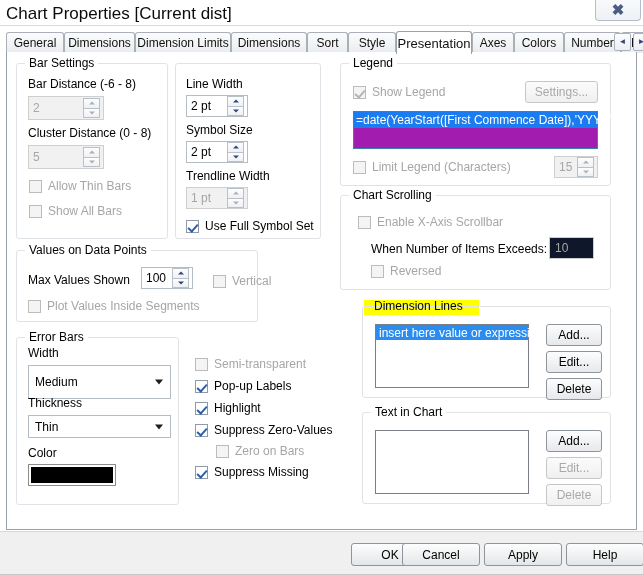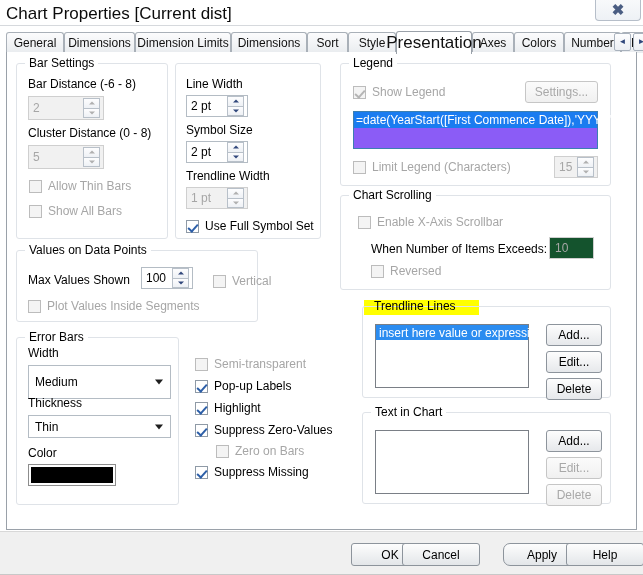--- a/index.html
+++ b/index.html
@@ -63,21 +63,21 @@
     color: #111;
     display: flex; align-items: center; justify-content: center;
     padding: 0 5px;
     white-space: nowrap;
   }
   .tab.active {
     top: 0px; height: 23px;
     background: #ffffff;
     border-color: #9aa1a9;
     z-index: 5;
-    font-size: 17px;
+    font-size: 13px;
   }
   .tab-nav {
     position: absolute; top: 2px;
     width: 17px; height: 18px;
     border: 1px solid #a9b2bd;
     background: linear-gradient(#fdfdfe,#eceff3);
     border-radius: 2px;
     display:flex; align-items:center; justify-content:center;
   }
   .tab-nav span { font-size: 8px; color:#30477b; line-height: 1; }
@@ -143,21 +143,21 @@
     border-right: 3px solid transparent;
   }
   .spin .btns i.up::after { border-bottom: 3px solid #30477b; }
   .spin .btns i.dn::after { border-top: 3px solid #30477b; }
   .spin.dis .btns i.up::after { border-bottom-color: #b0b0b0; }
   .spin.dis .btns i.dn::after { border-top-color: #b0b0b0; }
 
   .plainbox {
     position: absolute;
     border: 1px solid #cfcfcf;
-    background: #14532d;
+    background: #0f172a;
     text-decoration: underline;
   }
   .plainbox .val {
     position: absolute; left: 5px; top: 50%;
     transform: translateY(-50%);
     font-size: 12px; color: #a6a6a6;
   }
 
   
   .cb { position: absolute; display: flex; align-items: center; justify-content: space-between; }
@@ -235,21 +235,21 @@
     color: #ffffff;
     font-size: 12px;
     padding-left: 3px;
     display: flex; align-items: center;
     white-space: nowrap;
   }
 
   .legendbox {
     position: absolute;
     border: 1px solid #3c7fb1;
-    background: #8b5cf6;
+    background: #a21caf;
   }
   .legendbox .sel {
     position: absolute; left: 0; right: 0; top: 0;
     height: 16px;
     background: #1a7cf0;
     color: #ffffff;
     font-size: 12px;
     padding-left: 2px;
     display: flex; align-items: center;
     white-space: nowrap;
@@ -491,21 +491,21 @@
       </div>
 
       <div class="cb dis" style="left:30px;top:68px;">
         <div class="box"></div>
         <div class="txt">Reversed</div>
       </div>
     </div>
 
     <div class="hlmark" style="left: 357px; top: 248px; width: 115px; height: 15px; background: rgb(255, 255, 0);" id="ref-highlight"></div>
     <div class="gb hl" style="left:355px;top:254px;width:249px;height:92px;">
-      <div class="gb-title">Trendline Lines</div>
+      <div class="gb-title">Dimension Lines</div>
 
       <div class="listbox" style="left:12px;top:17px;width:154px;height:64px;">
         <div class="sel">insert here value or expression</div>
       </div>
       <div class="btn" style="left:183px;top:17px;width:56px;height:22px;">Add...</div>
       <div class="btn" style="left:183px;top:44px;width:56px;height:22px;">Edit...</div>
       <div class="btn" style="left:183px;top:71px;width:56px;height:22px;">Delete</div>
     </div>
 
     <div class="gb" style="left:355px;top:360px;width:249px;height:92px;">
@@ -515,18 +515,18 @@
       <div class="btn" style="left:183px;top:17px;width:56px;height:22px;">Add...</div>
       <div class="btn dis" style="left:183px;top:44px;width:56px;height:22px;">Edit...</div>
       <div class="btn dis" style="left:183px;top:71px;width:56px;height:22px;">Delete</div>
     </div>
 
   </div>
 
   <div class="footer">
     <div class="fbtn" style="left:315px;margin-left:36px;">OK</div>
     <div class="fbtn" style="left:402px;">Cancel</div>
-    <div class="fbtn" style="left:503px;border-radius:7px;">Apply</div>
+    <div class="fbtn" style="left:484px;">Apply</div>
     <div class="fbtn" style="left:566px;">Help</div>
     <div class="footer-bottomline"></div>
   </div>
 
 </div>
 
 </body></html>

